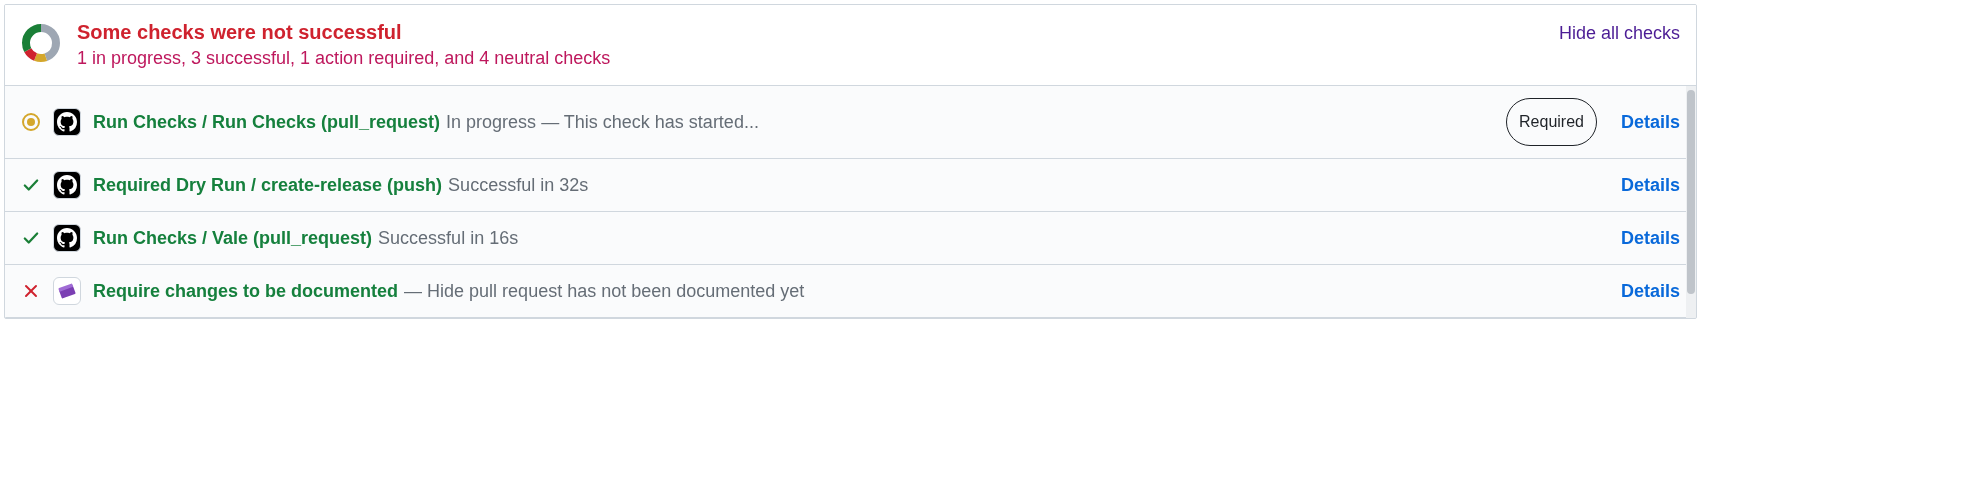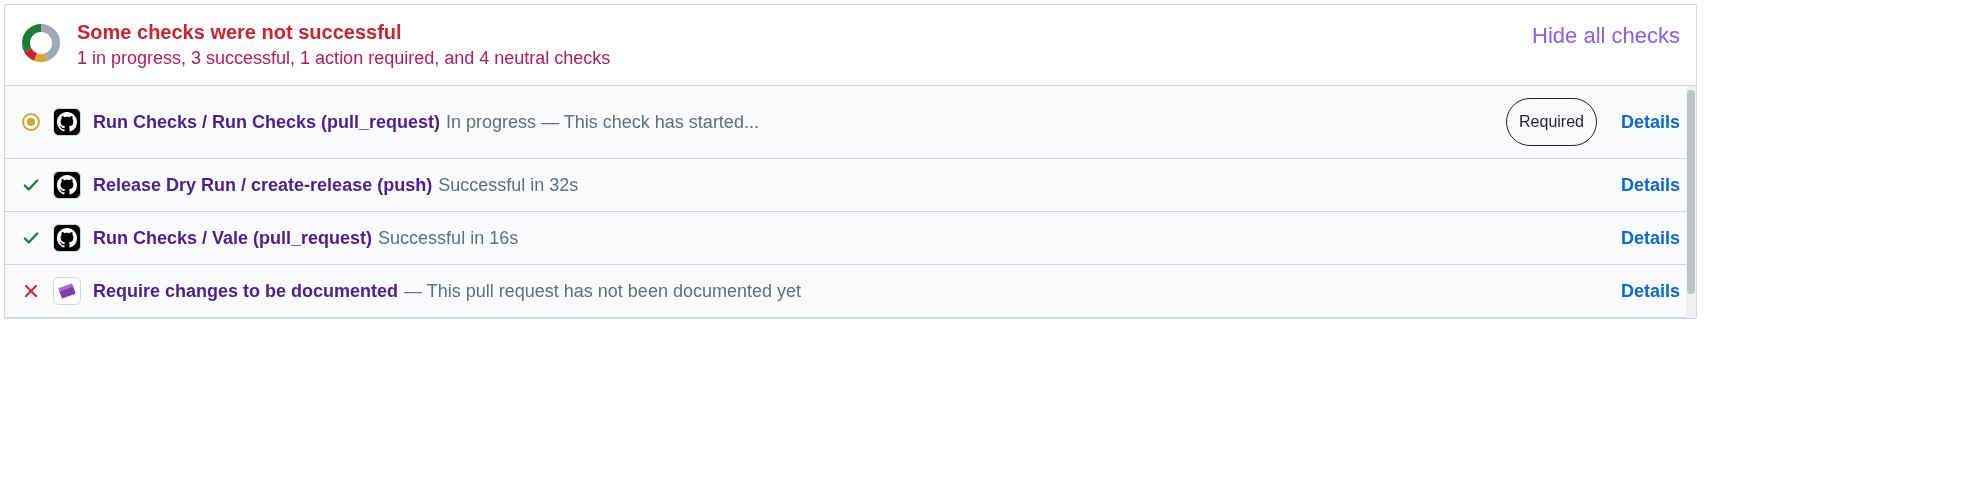--- a/index.html
+++ b/index.html
@@ -39,22 +39,22 @@
     font-size: 20px;
     font-weight: 600;
     color: #cf222e;
     margin-bottom: 4px;
   }
   .header-sub {
     font-size: 18px;
     color: #be185d;
   }
   .hide-all {
-    color: #8b5cf6;
-    font-size: 22px;
+    color: #4c1d95;
+    font-size: 18px;
     cursor: pointer;
     white-space: nowrap;
     padding-top: 2px;
   }
   .checks-list {
     position: relative;
     background: #fafbfc;
   }
   .check-row {
     display: flex;
@@ -91,21 +91,21 @@
   .check-main {
     flex: 1;
     min-width: 0;
     display: flex;
     align-items: baseline;
     gap: 6px;
     flex-wrap: wrap;
   }
   .check-name {
     font-weight: 600;
-    color: #4c1d95;
+    color: #15803d;
   }
   .check-status {
     color: #656d76;
   }
   .check-status em, .italic {
   }
   .pill {
     border: 1px solid #1f2328;
     border-radius: 999px;
     padding: 14px 12px;
@@ -193,21 +193,21 @@
         <svg width="18" height="18" viewBox="0 0 16 16" fill="none" stroke="#1a7f37" stroke-width="2" stroke-linecap="round" stroke-linejoin="round">
             <polyline points="2.5,8.5 6,12 13.5,4"></polyline>
           </svg>
       </span>
       <span class="avatar">
         <svg width="20" height="20" viewBox="0 0 16 16" fill="#fff">
             <path d="M8 0C3.58 0 0 3.58 0 8c0 3.54 2.29 6.53 5.47 7.59.4.07.55-.17.55-.38 0-.19-.01-.82-.01-1.49-2.01.37-2.53-.49-2.69-.94-.09-.23-.48-.94-.82-1.13-.28-.15-.68-.52-.01-.53.63-.01 1.08.58 1.23.82.72 1.21 1.87.87 2.33.66.07-.52.28-.87.51-1.07-1.78-.2-3.64-.89-3.64-3.95 0-.87.31-1.59.82-2.15-.08-.2-.36-1.02.08-2.12 0 0 .67-.21 2.2.82.64-.18 1.32-.27 2-.27.68 0 1.36.09 2 .27 1.53-1.04 2.2-.82 2.2-.82.44 1.1.16 1.92.08 2.12.51.56.82 1.27.82 2.15 0 3.07-1.87 3.75-3.65 3.95.29.25.54.73.54 1.48 0 1.07-.01 1.93-.01 2.2 0 .21.15.46.55.38A8.013 8.013 0 0016 8c0-4.42-3.58-8-8-8z"></path>
           </svg>
       </span>
       <div class="check-main">
-        <span class="check-name">Release Dry Run / create-release (push)</span>
+        <span class="check-name">Required Dry Run / create-release (push)</span>
         <span class="check-status">Successful in 32s</span>
       </div>
       <span class="details-link">Details</span>
     </div>
 
     <div class="check-row">
       <span class="status-icon">
         <svg width="18" height="18" viewBox="0 0 16 16" fill="none" stroke="#1a7f37" stroke-width="2" stroke-linecap="round" stroke-linejoin="round">
             <polyline points="2.5,8.5 6,12 13.5,4"></polyline>
           </svg>
@@ -235,21 +235,21 @@
         <svg width="22" height="22" viewBox="0 0 24 24">
             <g transform="rotate(-20 12 12)">
               <rect x="4" y="8" width="16" height="10" rx="1" fill="#7b3fb3"></rect>
               <rect x="4" y="6" width="16" height="4" rx="1" fill="#a06cd5"></rect>
             </g>
           </svg>
       </span>
       <div class="check-main">
         <span class="check-name">Require changes to be documented</span>
         <span class="check-status">
-          <span class="sep"> — </span><span>This pull request has not been documented yet</span>
+          <span class="sep"> — </span><span>Hide pull request has not been documented yet</span>
         </span>
       </div>
       <span class="details-link">Details</span>
     </div>
 
     <div class="scrollbar">
       <div class="scrollbar-thumb"></div>
     </div>
 
   </div>

